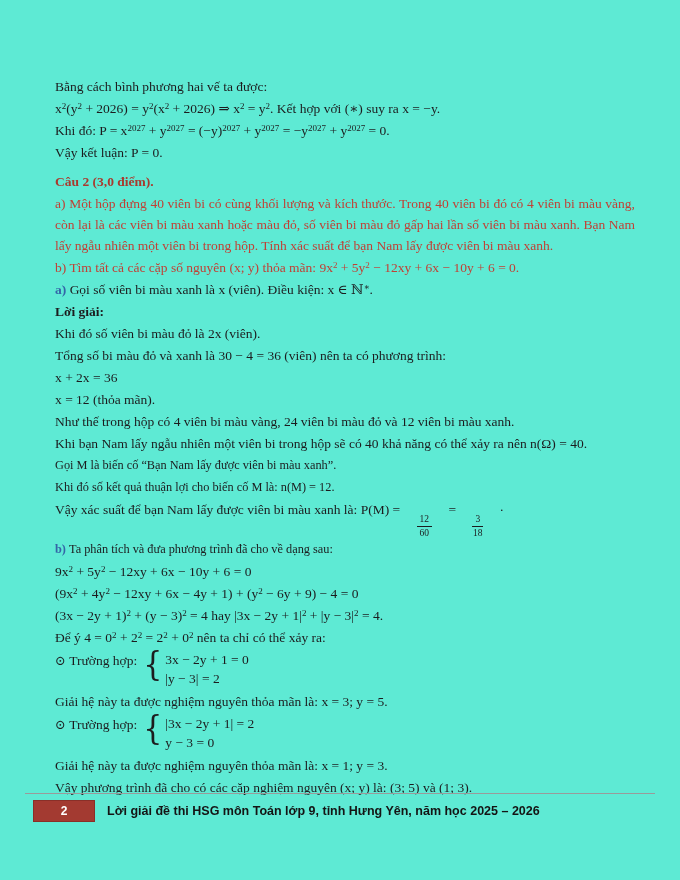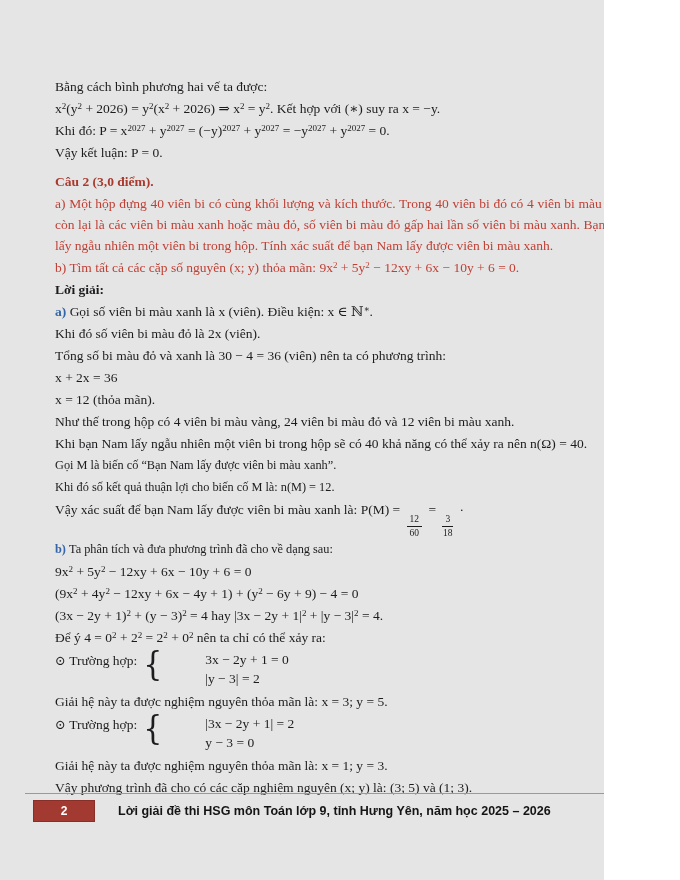--- a/index.html
+++ b/index.html
@@ -6,79 +6,79 @@
     --heading-red:#a93a2e;
     --body-red:#c04136;
     --lead-blue:#3465a8;
     --badge-red:#a33a31;
     --badge-border:#8a2f28;
     --text:#1c1c1e;
     --rule:#9a9a9a;
   }
   html,body{margin:0;padding:0;background:#ffffff;}
   .page{
-    position:relative;width:604px;height:880px;background:#e5e5e5;overflow:hidden;
+    position:relative;width:680px;height:880px;background:#5eead4;overflow:hidden;
     font-family:"Liberation Serif","DejaVu Serif",serif;color:var(--text);
   }
   .content{
     position:absolute;left:55px;top:76px;width:580px;
     font-size:13.5px;
   }
   .line{line-height:21px;min-height:21px;margin:0 0 1px 0;}
   .line.heading{color:var(--heading-red);font-weight:bold;margin-top:8px;}
   .line.red{color:var(--body-red);}
   .line.bold{font-weight:bold;}
   .line.justify{text-align:justify;text-justify:inter-word;}
   .line.small{font-size:12.3px;}
   .lead{font-weight:bold;color:var(--lead-blue);}
   sup.sup{font-size:9px;line-height:0;vertical-align:4px;letter-spacing:0;}
   .frac{
     display:inline-flex;flex-direction:column;align-items:center;
-    vertical-align:-8px;line-height:1;font-size:9.5px;margin:0 3px;
+    vertical-align:-8px;line-height:1;font-size:9.5px;margin:0 13px;
   }
   .frac .num{padding:0 3px 1.5px 3px;border-bottom:1px solid currentColor;}
   .frac .den{padding-top:1.5px;}
   .case-block{display:flex;margin:2px 0 3px 0;}
   .case-label{margin-right:6px;white-space:nowrap;}
   .case-bullet{font-size:13px;}
   .case-brace{
     font-family:"DejaVu Serif",serif;font-size:30px;font-weight:400;
     line-height:0.9;margin-right:3px;transform:scaleY(1.12);
   }
   .case-lines{display:inline-flex;flex-direction:column;}
-  .case-eq{line-height:19px;margin-left:40px;}
+  .case-eq{line-height:19px;}
   .footer{position:absolute;left:0;top:793px;width:680px;}
   .footer-rule{margin-left:25px;width:630px;height:1px;background:var(--rule);}
   .footer-row{display:flex;align-items:center;padding-left:33px;margin-top:6px;}
   .page-badge{
     width:62px;height:22px;background:var(--badge-red);
     border:1px solid var(--badge-border);box-sizing:border-box;
     color:#ffffff;display:flex;align-items:center;justify-content:center;
     font-family:"Liberation Sans","DejaVu Sans",sans-serif;font-weight:bold;font-size:12px;
   }
   .footer-title{
-    margin-left:23px;
+    margin-left:12px;
     font-family:"Liberation Sans","DejaVu Sans",sans-serif;
     font-weight:bold;font-size:12.5px;color:#141414;
   }
 </style>
 </head>
 <body>
 
 <div class="page">
   <div class="content">
       <div class="line">Bằng cách bình phương hai vế ta được:</div>
       <div class="line">x<sup class="sup">2</sup>(y<sup class="sup">2</sup> + 2026) = y<sup class="sup">2</sup>(x<sup class="sup">2</sup> + 2026) ⇒ x<sup class="sup">2</sup> = y<sup class="sup">2</sup>. Kết hợp với (∗) suy ra x = −y.</div>
       <div class="line">Khi đó: P = x<sup class="sup">2027</sup> + y<sup class="sup">2027</sup> = (−y)<sup class="sup">2027</sup> + y<sup class="sup">2027</sup> = −y<sup class="sup">2027</sup> + y<sup class="sup">2027</sup> = 0.</div>
       <div class="line">Vậy kết luận: P = 0.</div>
       <div class="line heading">Câu 2 (3,0 điểm).</div>
       <div class="line red justify">a) Một hộp đựng 40 viên bi có cùng khối lượng và kích thước. Trong 40 viên bi đó có 4 viên bi màu vàng, còn lại là các viên bi màu xanh hoặc màu đỏ, số viên bi màu đỏ gấp hai lần số viên bi màu xanh. Bạn Nam lấy ngẫu nhiên một viên bi trong hộp. Tính xác suất để bạn Nam lấy được viên bi màu xanh.</div>
       <div class="line red">b) Tìm tất cả các cặp số nguyên (x; y) thỏa mãn: 9x<sup class="sup">2</sup> + 5y<sup class="sup">2</sup> − 12xy + 6x − 10y + 6 = 0.</div>
+      <div class="line"><span class="lead">a) </span>Gọi số viên bi màu xanh là x (viên). Điều kiện: x ∈ ℕ<sup class="sup">∗</sup>.</div>
       <div class="line bold">Lời giải:</div>
-      <div class="line"><span class="lead">a) </span>Gọi số viên bi màu xanh là x (viên). Điều kiện: x ∈ ℕ<sup class="sup">∗</sup>.</div>
       <div class="line">Khi đó số viên bi màu đỏ là 2x (viên).</div>
       <div class="line">Tổng số bi màu đỏ và xanh là 30 − 4 = 36 (viên) nên ta có phương trình:</div>
       <div class="line">x + 2x = 36</div>
       <div class="line">x = 12 (thỏa mãn).</div>
       <div class="line">Như thế trong hộp có 4 viên bi màu vàng, 24 viên bi màu đỏ và 12 viên bi màu xanh.</div>
       <div class="line">Khi bạn Nam lấy ngẫu nhiên một viên bi trong hộp sẽ có 40 khả năng có thể xảy ra nên n(Ω) = 40.</div>
       <div class="line small">Gọi M là biến cố “Bạn Nam lấy được viên bi màu xanh”.</div>
       <div class="line small">Khi đó số kết quả thuận lợi cho biến cố M là: n(M) = 12.</div>
       <div class="line">Vậy xác suất để bạn Nam lấy được viên bi màu xanh là: P(M) = <span class="frac">
           <span class="num">12</span>

